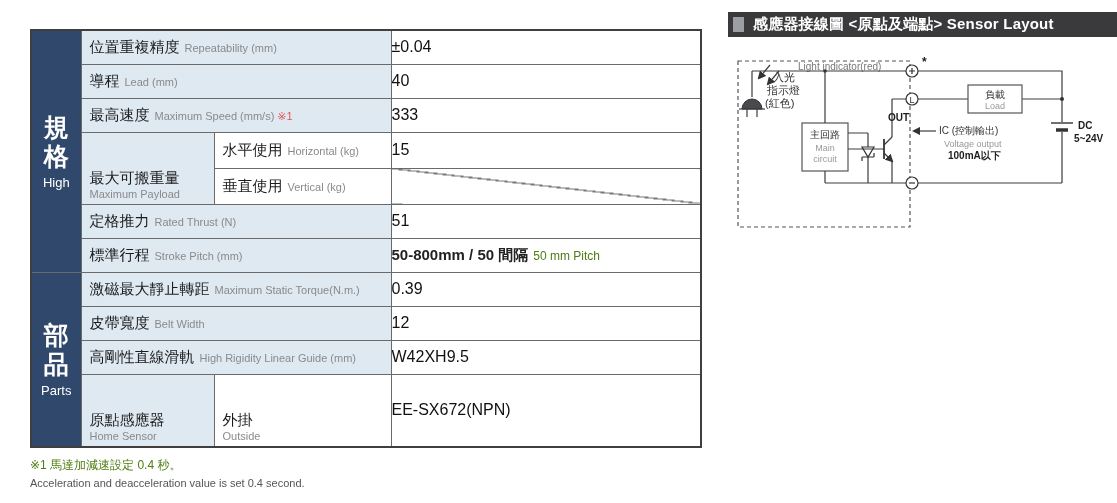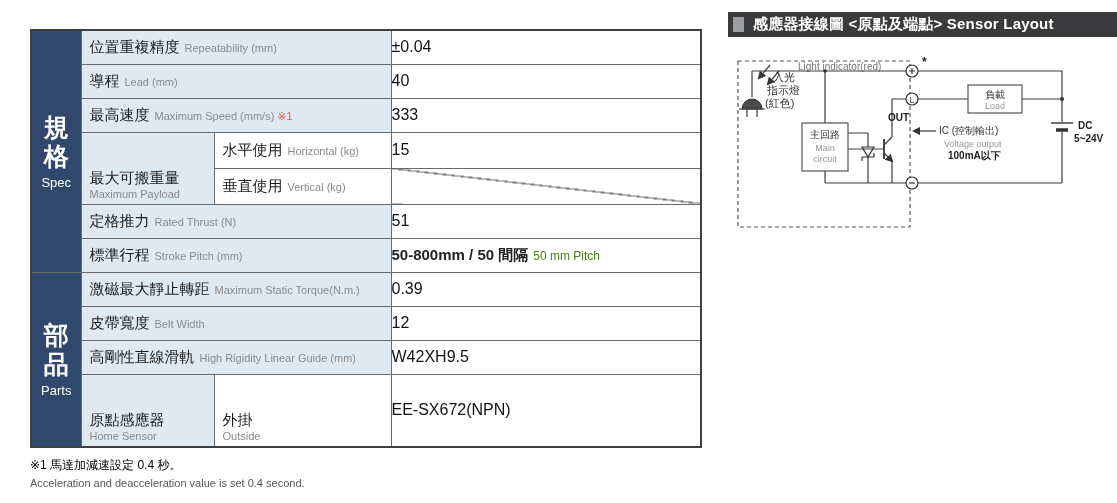--- a/index.html
+++ b/index.html
@@ -37,21 +37,21 @@
   .stacked .en { display:block; margin-left:0; line-height:1.2; }
 
   td.value { background:#ffffff; font-size:16px; color:#111111; }
   .v-main { font-weight:bold; font-size:15px; color:#222222; }
   .v-note { font-size:12px; color:#4d7c0f; margin-left:5px; font-weight:normal; }
   td.diag { background:linear-gradient(to top right,
       transparent calc(50% - 0.7px), #777777 calc(50% - 0.7px),
       #777777 calc(50% + 0.7px), transparent calc(50% + 0.7px)); }
 
   .footnotes { margin-top:9px; }
-  .fn-zh { font-size:12px; color:#000000; }
+  .fn-zh { font-size:12px; color:#4d7c0f; }
   .fn-en { font-size:11px; color:#555555; margin-top:3px; }
 
   
   svg.diagram { margin-top:16px; display:block; }
   .d-t  { font-family:"Liberation Sans","DejaVu Sans",sans-serif; fill:#333333; }
   .sz9  { font-size:9px;  }
   .sz10 { font-size:10px; }
   .sz11 { font-size:11px; }
   .sz12 { font-size:12px; }
   .gray { fill:#777777; }
@@ -74,21 +74,21 @@
         <col style="width:133px">
         <col style="width:177px">
         <col style="width:310px">
     </colgroup>
     <tbody>
 
     <tr class="r">
       <td class="group" rowspan="7">
         <div class="g-zh">規</div>
         <div class="g-zh">格</div>
-        <div class="g-en">Spec</div>
+        <div class="g-en">High</div>
       </td>
       <td class="label" colspan="2">
         <span class="zh">位置重複精度</span><span class="en">Repeatability (mm)</span>
       </td>
       <td class="value">±0.04</td>
     </tr>
 
     <tr class="r">
       <td class="label" colspan="2">
         <span class="zh">導程</span><span class="en">Lead (mm)</span>

